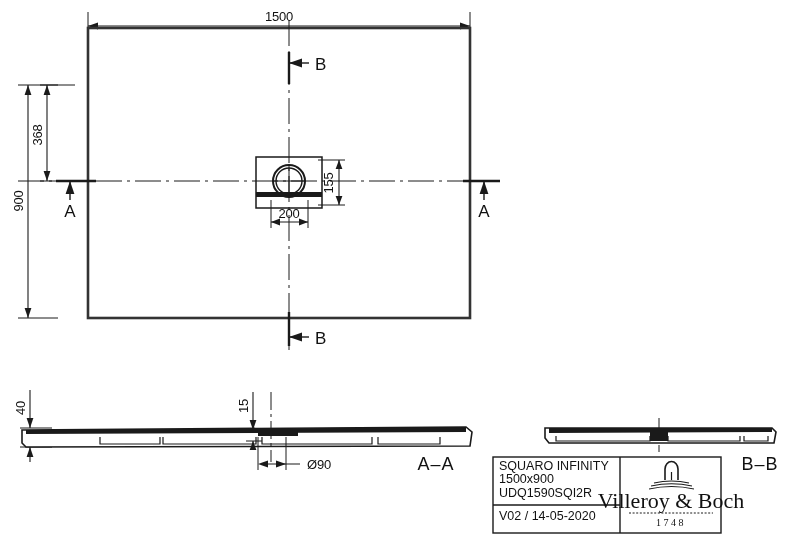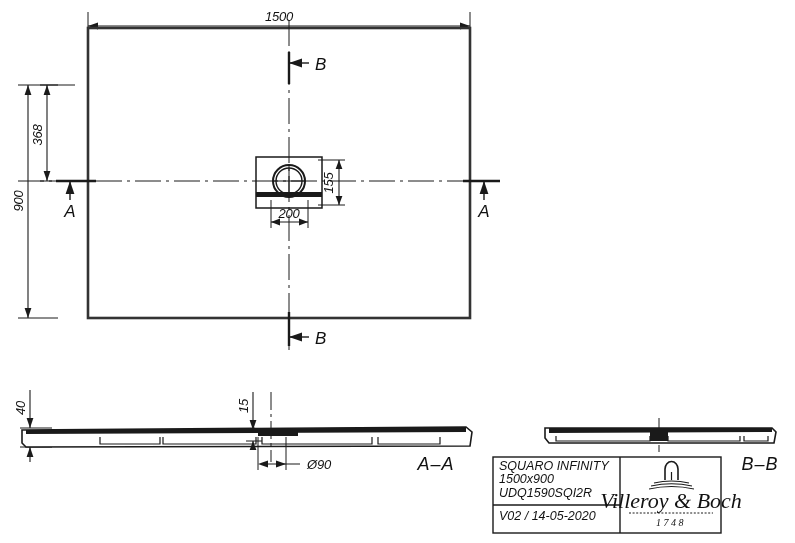--- a/index.html
+++ b/index.html
@@ -1,21 +1,21 @@
 <!DOCTYPE html>
 <html><head>
 <meta charset="utf-8">
 <style>
   html,body{margin:0;padding:0;background:#ffffff;}
   body{
     width:795px;height:543px;position:relative;overflow:hidden;
     font-family:"Liberation Sans", sans-serif;
     color:#1a1a1a;
   }
-  #sheet{position:absolute;inset:0;font-style:italic;}
+  #sheet{position:absolute;inset:0;}
   svg{display:block;}
   .dimtext{
     font-family:"Liberation Sans", sans-serif;
     font-size:13px;
     fill:#111111;
     letter-spacing:-0.2px;
   }
   .lbl{
     font-family:"Liberation Sans", sans-serif;
     font-size:17px;

